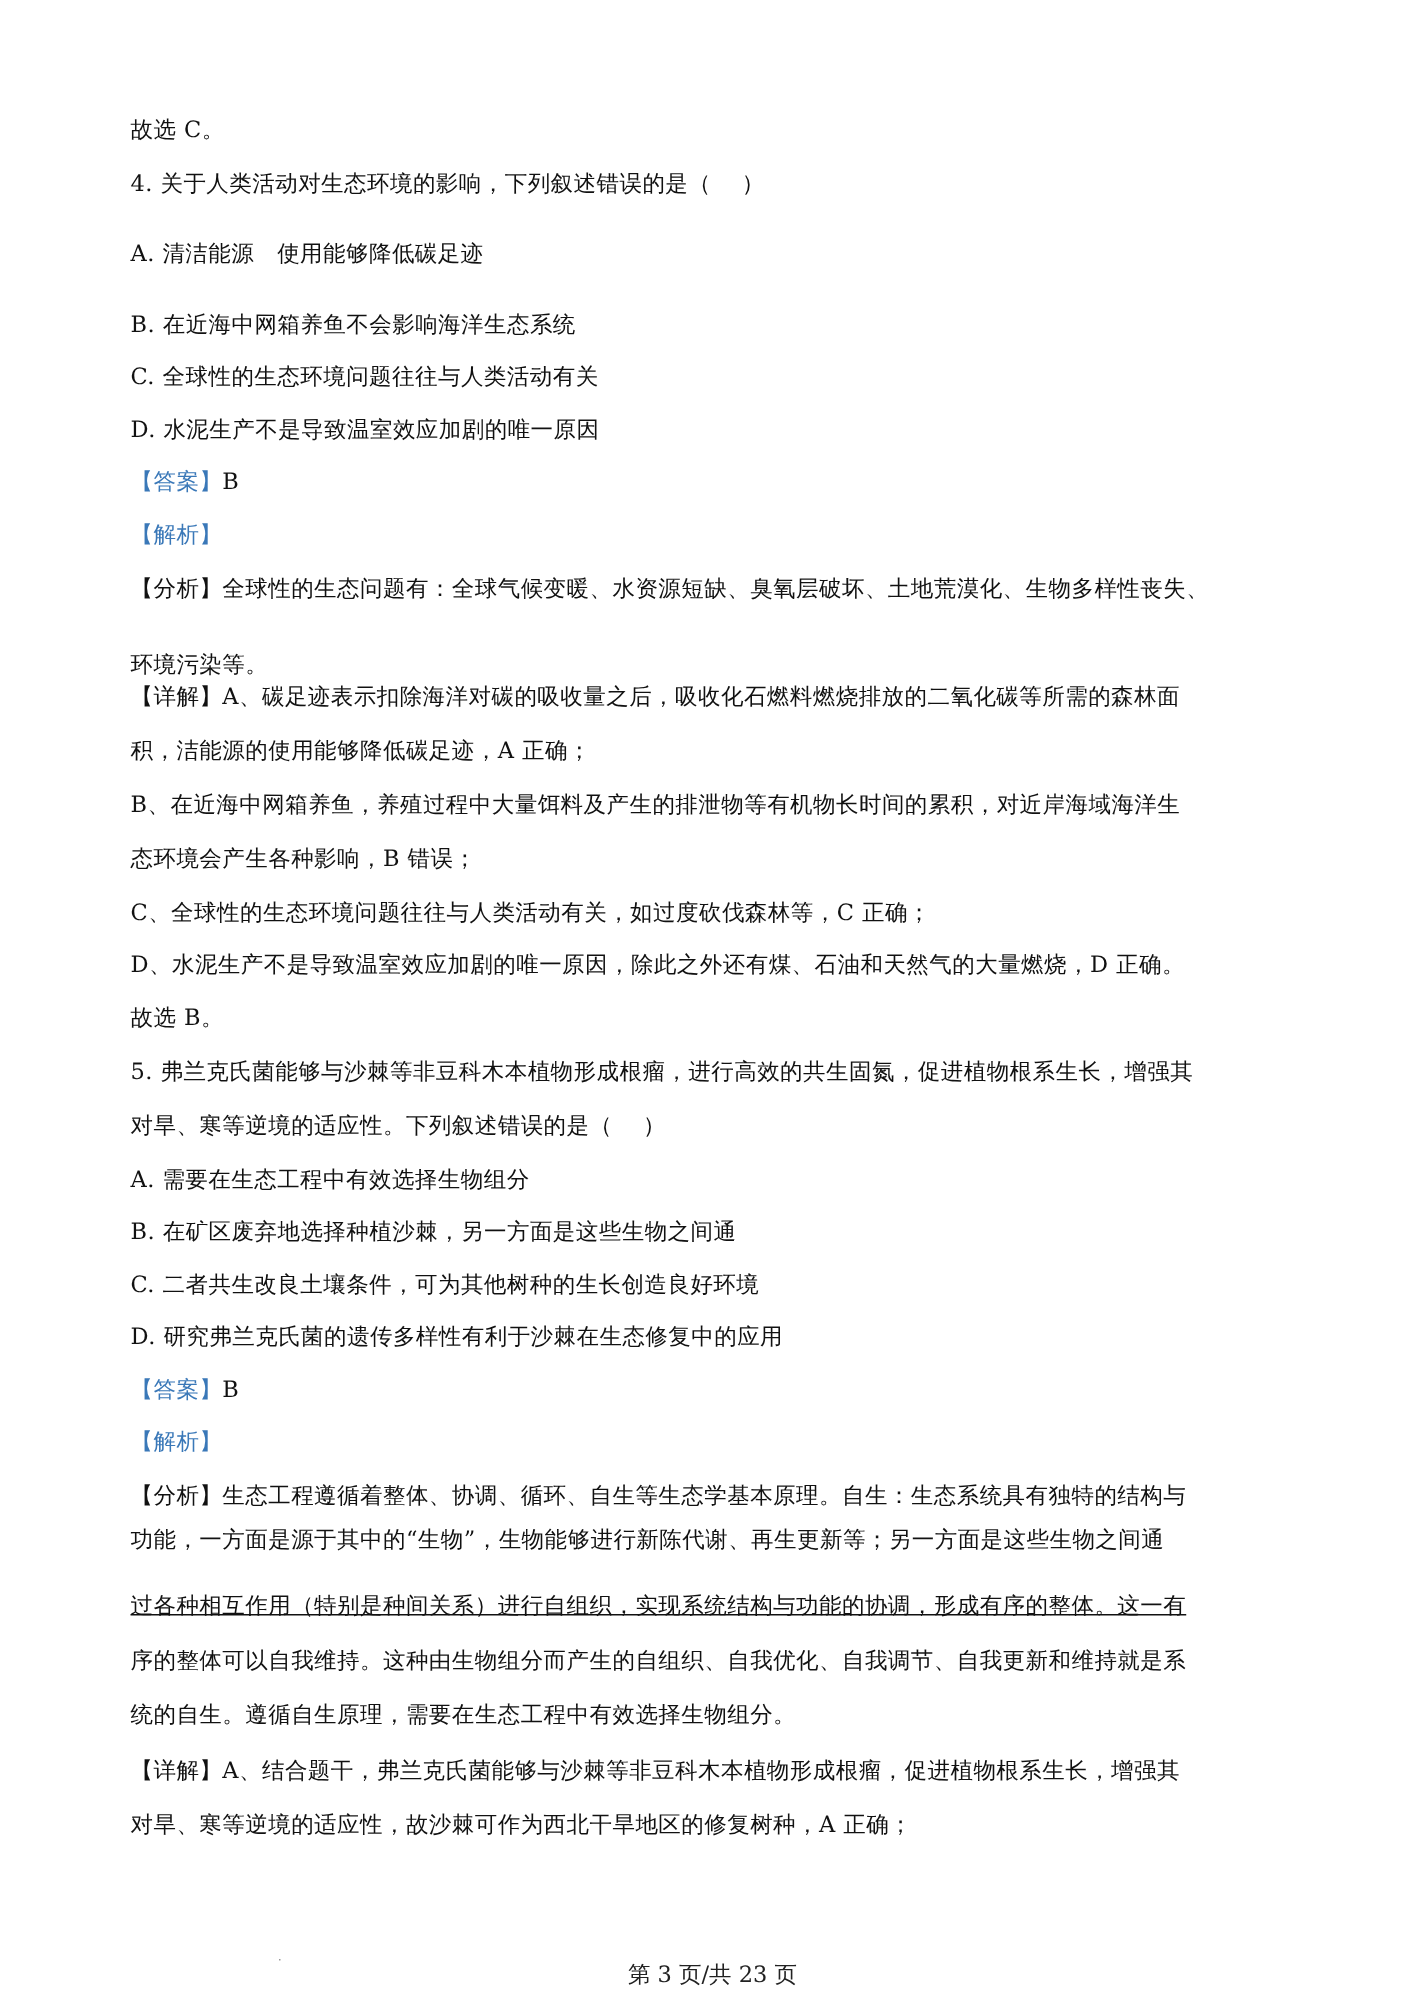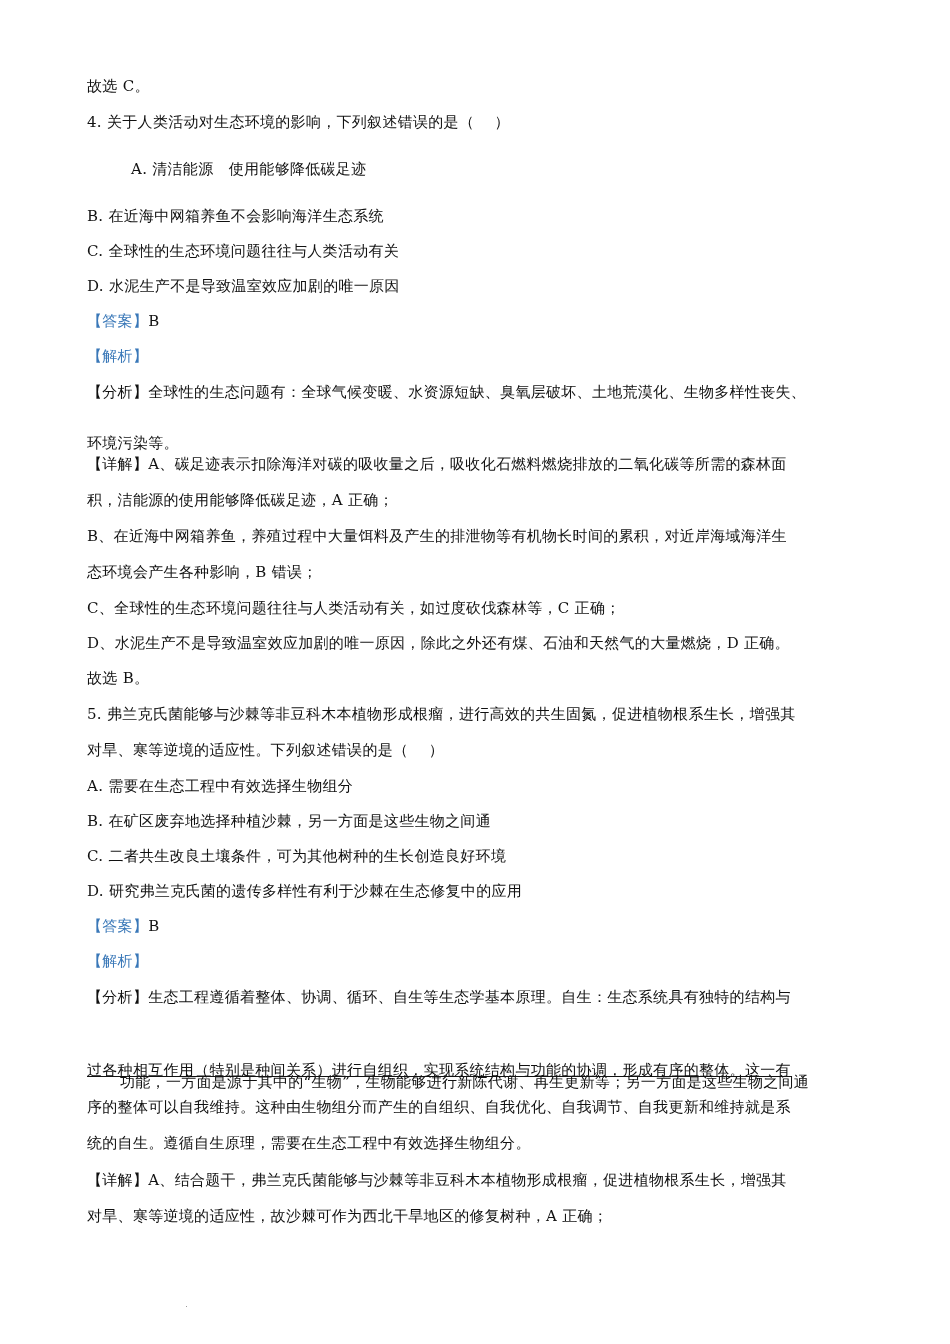--- a/index.html
+++ b/index.html
@@ -49,21 +49,21 @@
       background: #999;
     }
   </style>
 </head>
 <body>
 
 <div class="page">
   <div id="lines">
       <div class="line" style="top: 76px;"><span>故选 C。</span></div>
       <div class="line" style="top: 112px;"><span>4. 关于人类活动对生态环境的影响，下列叙述错误的是（　 ）</span></div>
-      <div class="line" style="top: 159px; margin-left: 44px;"><span>A. 清洁能源　使用能够降低碳足迹</span></div>
+      <div class="line" style="top: 159px;"><span>A. 清洁能源　使用能够降低碳足迹</span></div>
       <div class="line" style="top: 206px;"><span>B. 在近海中网箱养鱼不会影响海洋生态系统</span></div>
       <div class="line" style="top: 241px;"><span>C. 全球性的生态环境问题往往与人类活动有关</span></div>
       <div class="line" style="top: 276px;"><span>D. 水泥生产不是导致温室效应加剧的唯一原因</span></div>
       <div class="line" style="top: 311px;"><span style="color: rgb(58, 120, 184);">【答案】</span><span>B</span></div>
       <div class="line" style="top: 346px;"><span style="color: rgb(58, 120, 184);">【解析】</span><span></span></div>
       <div class="line" style="top: 382px;"><span>【分析】</span><span>全球性的生态问题有：全球气候变暖、水资源短缺、臭氧层破坏、土地荒漠化、生物多样性丧失、</span></div>
       <div class="line" style="top: 419px; margin-top: 14px;"><span>环境污染等。</span></div>
       <div class="line" style="top: 454px;"><span>【详解】</span><span>A、碳足迹表示扣除海洋对碳的吸收量之后，吸收化石燃料燃烧排放的二氧化碳等所需的森林面</span></div>
       <div class="line" style="top: 490px;"><span>积，洁能源的使用能够降低碳足迹，A 正确；</span></div>
       <div class="line" style="top: 526px;"><span>B、在近海中网箱养鱼，养殖过程中大量饵料及产生的排泄物等有机物长时间的累积，对近岸海域海洋生</span></div>
@@ -73,21 +73,22 @@
       <div class="line" style="top: 668px;"><span>故选 B。</span></div>
       <div class="line" style="top: 704px;"><span>5. 弗兰克氏菌能够与沙棘等非豆科木本植物形成根瘤，进行高效的共生固氮，促进植物根系生长，增强其</span></div>
       <div class="line" style="top: 740px;"><span>对旱、寒等逆境的适应性。下列叙述错误的是（　 ）</span></div>
       <div class="line" style="top: 776px;"><span>A. 需要在生态工程中有效选择生物组分</span></div>
       <div class="line" style="top: 811px;"><span>B. 在矿区废弃地选择种植沙棘，另一方面是这些生物之间通</span></div>
       <div class="line" style="top: 846px;"><span>C. 二者共生改良土壤条件，可为其他树种的生长创造良好环境</span></div>
       <div class="line" style="top: 881px;"><span>D. 研究弗兰克氏菌的遗传多样性有利于沙棘在生态修复中的应用</span></div>
       <div class="line" style="top: 916px;"><span style="color: rgb(58, 120, 184);">【答案】</span><span>B</span></div>
       <div class="line" style="top: 951px;"><span style="color: rgb(58, 120, 184);">【解析】</span><span></span></div>
       <div class="line" style="top: 987px;"><span>【分析】</span><span>生态工程遵循着整体、协调、循环、自生等生态学基本原理。自生：生态系统具有独特的结构与</span></div>
-      <div class="line" style="top: 1072px; margin-left: 33px;"><span>功能，一方面是源于其中的“生物”，生物能够进行新陈代谢、再生更新等；另一方面是这些生物之间通</span></div>
+      <div class="line" style="top: 1016px;"><span>功能，一方面是源于其中的“生物”，生物能够进行新陈代谢、再生更新等；另一方面是这些生物之间通</span></div>
       <div class="line" style="top: 1060px; text-decoration: underline;"><span>过各种相互作用（特别是种间关系）进行自组织，实现系统结构与功能的协调，形成有序的整体。这一有</span></div>
       <div class="line" style="top: 1097px;"><span>序的整体可以自我维持。这种由生物组分而产生的自组织、自我优化、自我调节、自我更新和维持就是系</span></div>
       <div class="line" style="top: 1133px;"><span>统的自生。遵循自生原理，需要在生态工程中有效选择生物组分。</span></div>
       <div class="line" style="top: 1170px;"><span>【详解】</span><span>A、结合题干，弗兰克氏菌能够与沙棘等非豆科木本植物形成根瘤，促进植物根系生长，增强其</span></div>
       <div class="line" style="top: 1206px;"><span>对旱、寒等逆境的适应性，故沙棘可作为西北干旱地区的修复树种，A 正确；</span></div>
     </div>
   <div class="dot"></div>
+  <div class="footer">第 3 页/共 23 页</div>
 </div>
 
 </body></html>

